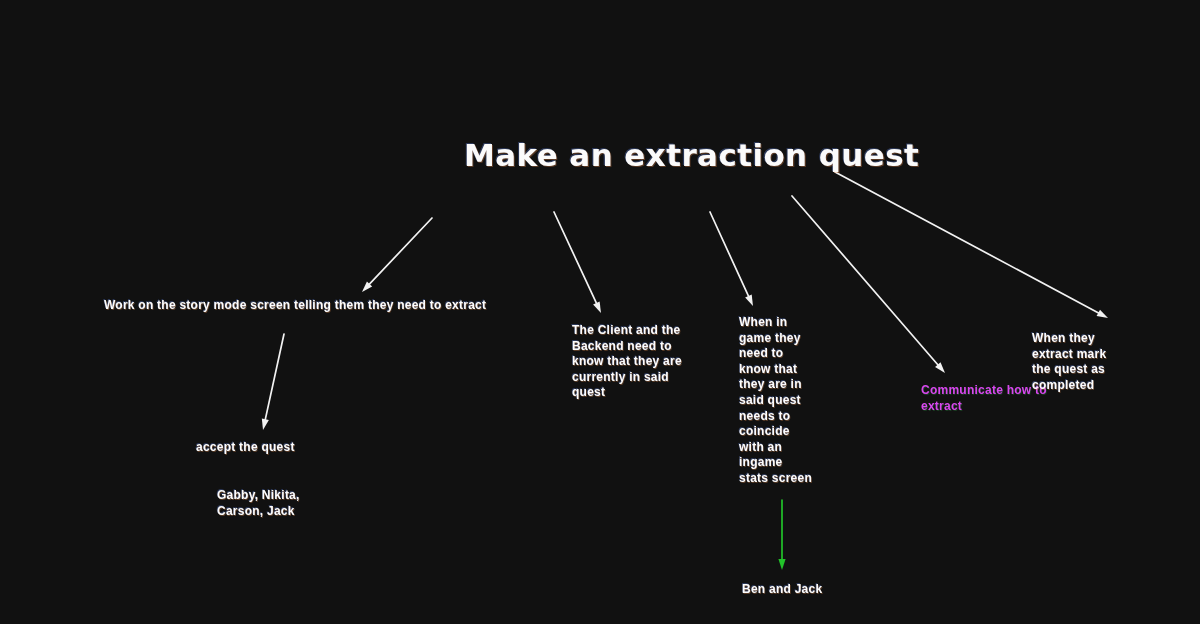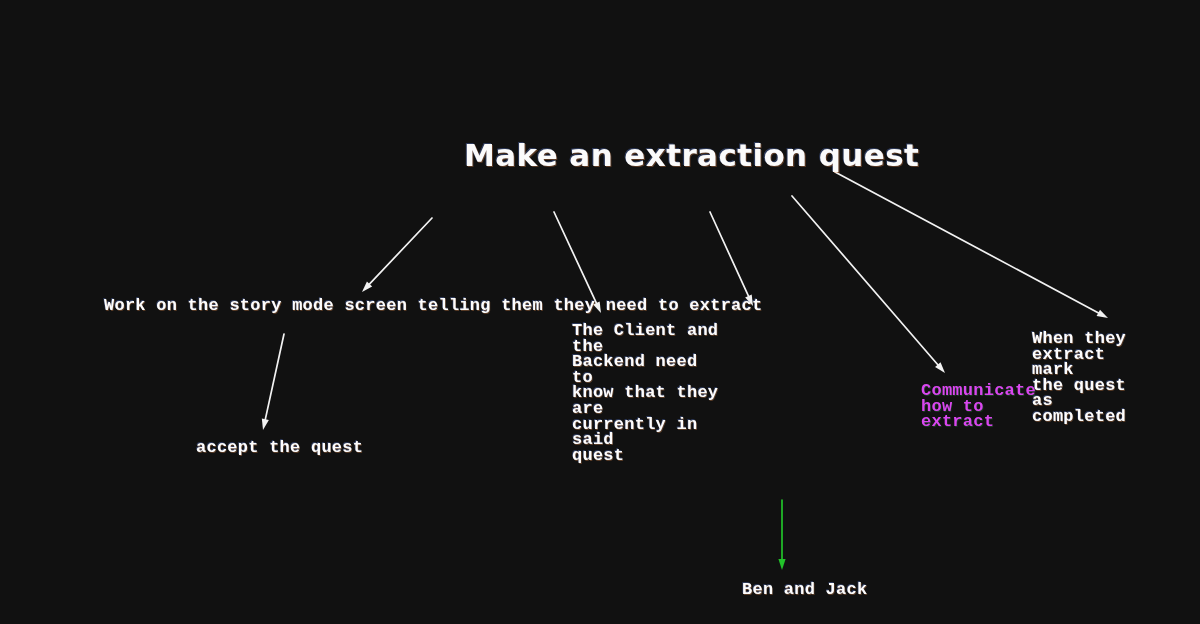--- a/index.html
+++ b/index.html
@@ -21,23 +21,23 @@
     position: absolute;
     left: 0;
     top: 0;
     width: 1200px;
     height: 624px;
     pointer-events: none;
   }
   .node {
     position: absolute;
     color: #fdfdfd;
-    font-family: Liberation Mono, monospace;
+    font-family: Liberation Sans, sans-serif;
     font-weight: bold;
-    font-size: 17px;
+    font-size: 12px;
     line-height: 15.6px;
     letter-spacing: 0.25px;
     white-space: pre-line;
     text-shadow: 0.7px 0.7px 0 rgba(255,160,90,0.30),
                 -0.7px -0.7px 0 rgba(110,150,255,0.30);
   }
   .node.green {
     color: #d946ef;
     text-shadow: 0.7px 0.7px 0 rgba(40,140,60,0.35);
   }
@@ -99,27 +99,40 @@
         <path d="M 762 570 L 758.4 559 L 765.6 559 Z" fill="#22c32a"></path>
       </g>
     </svg>
 
   <div class="title" id="node-title">Make an extraction quest</div>
 
   <div class="node" id="node-story">Work on the story mode screen telling them they need to extract</div>
 
   <div class="node" id="node-accept">accept the quest</div>
 
+  <div class="node" id="node-names-left">Gabby, Nikita,
+Carson, Jack</div>
 
   <div class="node" id="node-client">The Client and the
 Backend need to
 know that they are
 currently in said
 quest</div>
 
+  <div class="node" id="node-ingame">When in
+game they
+need to
+know that
+they are in
+said quest
+needs to
+coincide
+with an
+ingame
+stats screen</div>
 
   <div class="node" id="node-ben-david">Ben and Jack</div>
 
   <div class="node green" id="node-communicate">Communicate how to
 extract</div>
 
   <div class="node" id="node-completed">When they
 extract mark
 the quest as
 completed</div>

